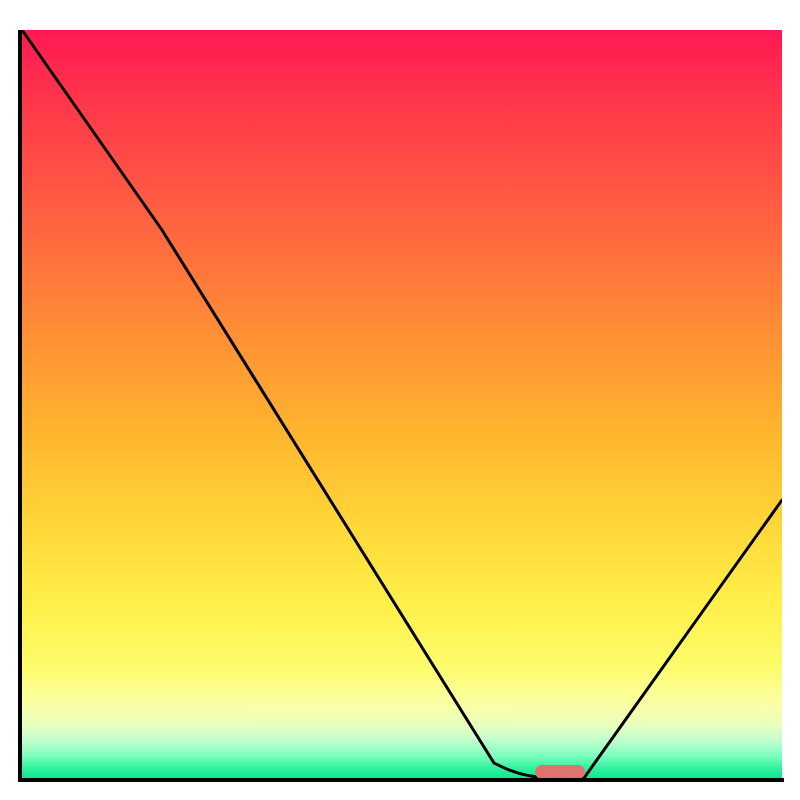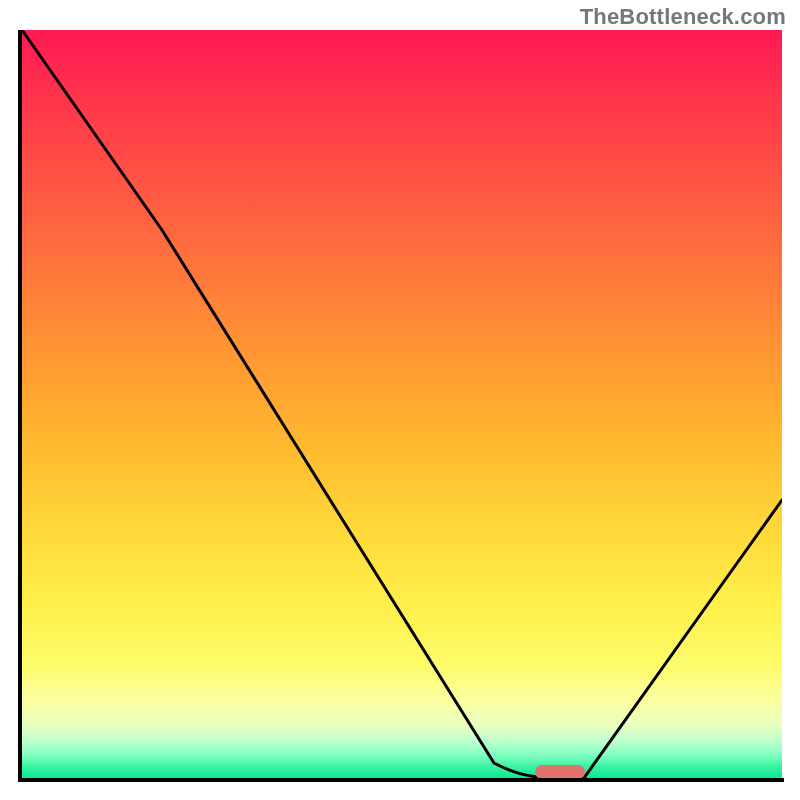--- a/index.html
+++ b/index.html
@@ -84,21 +84,20 @@
     bottom: 18px;
     height: 4px;
     width: 766px;
   }
 </style>
 </head>
 <body>
 
 <div class="frame">
 
-  <div class="watermark">TheBottleneck.com</div>
 
   <div class="plot">
     <div class="gradient"></div>
 
     <div class="marker" style="left:513px; bottom:-1px;"></div>
 
     <svg class="curve" viewBox="0 0 760 748" preserveAspectRatio="none">
       <path d="M 0 0
                L 140 200
                L 472 733

